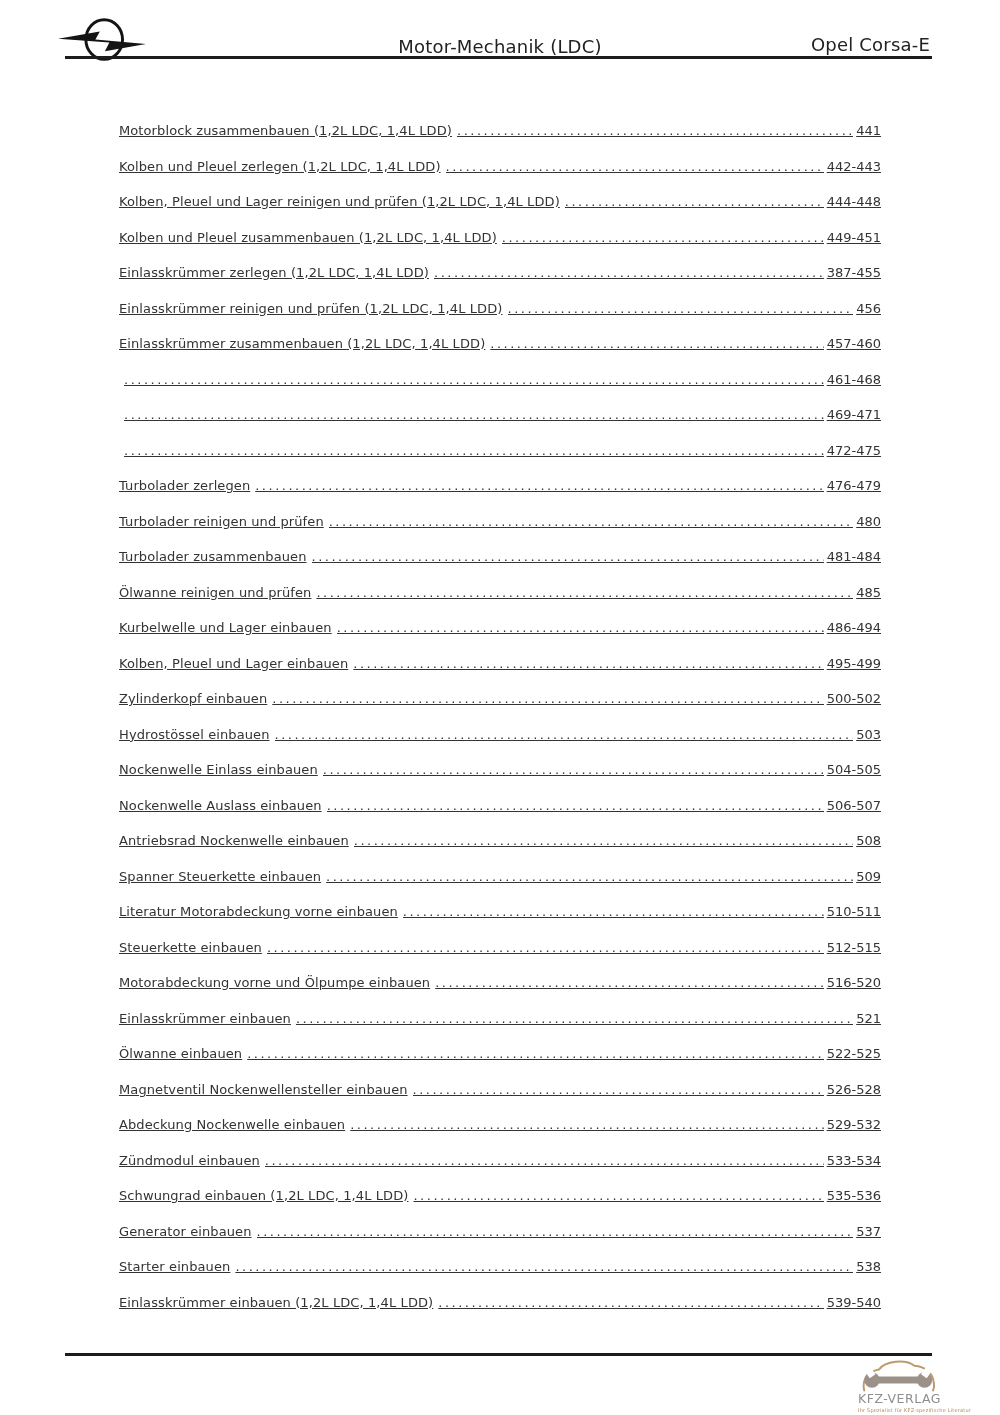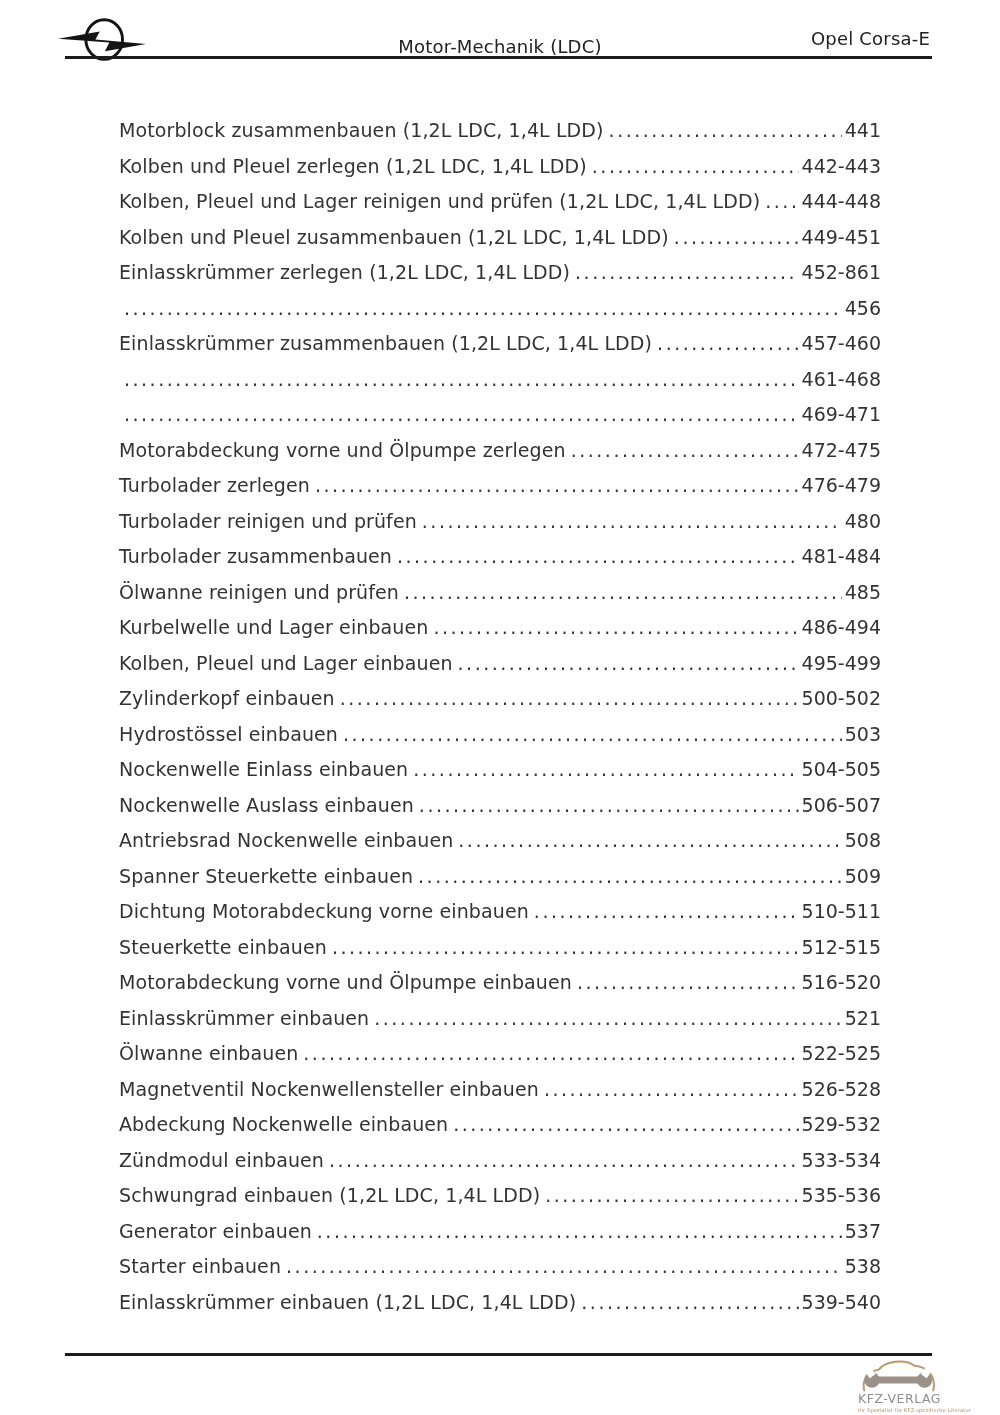--- a/index.html
+++ b/index.html
@@ -12,33 +12,33 @@
     overflow:hidden;
   }
 
   
   .opel-logo{position:absolute;left:58px;top:12px;width:88px;height:58px;}
   .h-center{
     position:absolute;left:0;top:36px;width:100%;
     text-align:center;font-size:18px;color:#222;letter-spacing:0.2px;
   }
   .h-right{
-    position:absolute;top:28px;right:70px;
+    position:absolute;top:34px;right:70px;
     font-size:18px;color:#222;letter-spacing:0.2px;white-space:nowrap;
   }
   .rule{position:absolute;left:65px;width:867px;height:3px;background:#1c1c1c;}
   .header-rule{top:56px;}
   .footer-rule{top:1353px;}
 
   
   .toc{position:absolute;left:119px;top:121px;width:762px;}
   .toc-row{
     display:flex;align-items:flex-end;
-    font-size:19px;line-height:19px;color:#333;
-    margin-bottom:16.5px;white-space:nowrap;
+    font-size:13px;line-height:19px;color:#333;
+    margin-bottom:16.5px;white-space:nowrap;text-decoration:underline;
   }
   .toc-label{flex:0 0 auto;letter-spacing:0.1px;}
   .toc-dots{
     flex:1 1 auto;overflow:hidden;margin:0 3px 0 5px;
     letter-spacing:2.5px;color:#333;min-width:10px;
   }
   .toc-pages{flex:0 0 auto;text-align:right;}
 
   
   .kfz-logo{
@@ -86,41 +86,41 @@
         <span class="toc-pages">444-448</span>
       </div>
       <div class="toc-row">
         <span class="toc-label">Kolben und Pleuel zusammenbauen (1,2L LDC, 1,4L LDD)</span>
         <span class="toc-dots">............................................................................................................................................................................................................................</span>
         <span class="toc-pages">449-451</span>
       </div>
       <div class="toc-row">
         <span class="toc-label">Einlasskrümmer zerlegen (1,2L LDC, 1,4L LDD)</span>
         <span class="toc-dots">............................................................................................................................................................................................................................</span>
-        <span class="toc-pages">452-861</span>
-      </div>
-      <div class="toc-row">
+        <span class="toc-pages">387-455</span>
+      </div>
+      <div class="toc-row">
+        <span class="toc-label">Einlasskrümmer reinigen und prüfen (1,2L LDC, 1,4L LDD)</span>
         <span class="toc-dots">............................................................................................................................................................................................................................</span>
         <span class="toc-pages">456</span>
       </div>
       <div class="toc-row">
         <span class="toc-label">Einlasskrümmer zusammenbauen (1,2L LDC, 1,4L LDD)</span>
         <span class="toc-dots">............................................................................................................................................................................................................................</span>
         <span class="toc-pages">457-460</span>
       </div>
       <div class="toc-row">
         <span class="toc-dots">............................................................................................................................................................................................................................</span>
         <span class="toc-pages">461-468</span>
       </div>
       <div class="toc-row">
         <span class="toc-dots">............................................................................................................................................................................................................................</span>
         <span class="toc-pages">469-471</span>
       </div>
       <div class="toc-row">
-        <span class="toc-label">Motorabdeckung vorne und Ölpumpe zerlegen</span>
         <span class="toc-dots">............................................................................................................................................................................................................................</span>
         <span class="toc-pages">472-475</span>
       </div>
       <div class="toc-row">
         <span class="toc-label">Turbolader zerlegen</span>
         <span class="toc-dots">............................................................................................................................................................................................................................</span>
         <span class="toc-pages">476-479</span>
       </div>
       <div class="toc-row">
         <span class="toc-label">Turbolader reinigen und prüfen</span>
@@ -171,21 +171,21 @@
         <span class="toc-label">Antriebsrad Nockenwelle einbauen</span>
         <span class="toc-dots">............................................................................................................................................................................................................................</span>
         <span class="toc-pages">508</span>
       </div>
       <div class="toc-row">
         <span class="toc-label">Spanner Steuerkette einbauen</span>
         <span class="toc-dots">............................................................................................................................................................................................................................</span>
         <span class="toc-pages">509</span>
       </div>
       <div class="toc-row">
-        <span class="toc-label">Dichtung Motorabdeckung vorne einbauen</span>
+        <span class="toc-label">Literatur Motorabdeckung vorne einbauen</span>
         <span class="toc-dots">............................................................................................................................................................................................................................</span>
         <span class="toc-pages">510-511</span>
       </div>
       <div class="toc-row">
         <span class="toc-label">Steuerkette einbauen</span>
         <span class="toc-dots">............................................................................................................................................................................................................................</span>
         <span class="toc-pages">512-515</span>
       </div>
       <div class="toc-row">
         <span class="toc-label">Motorabdeckung vorne und Ölpumpe einbauen</span>

